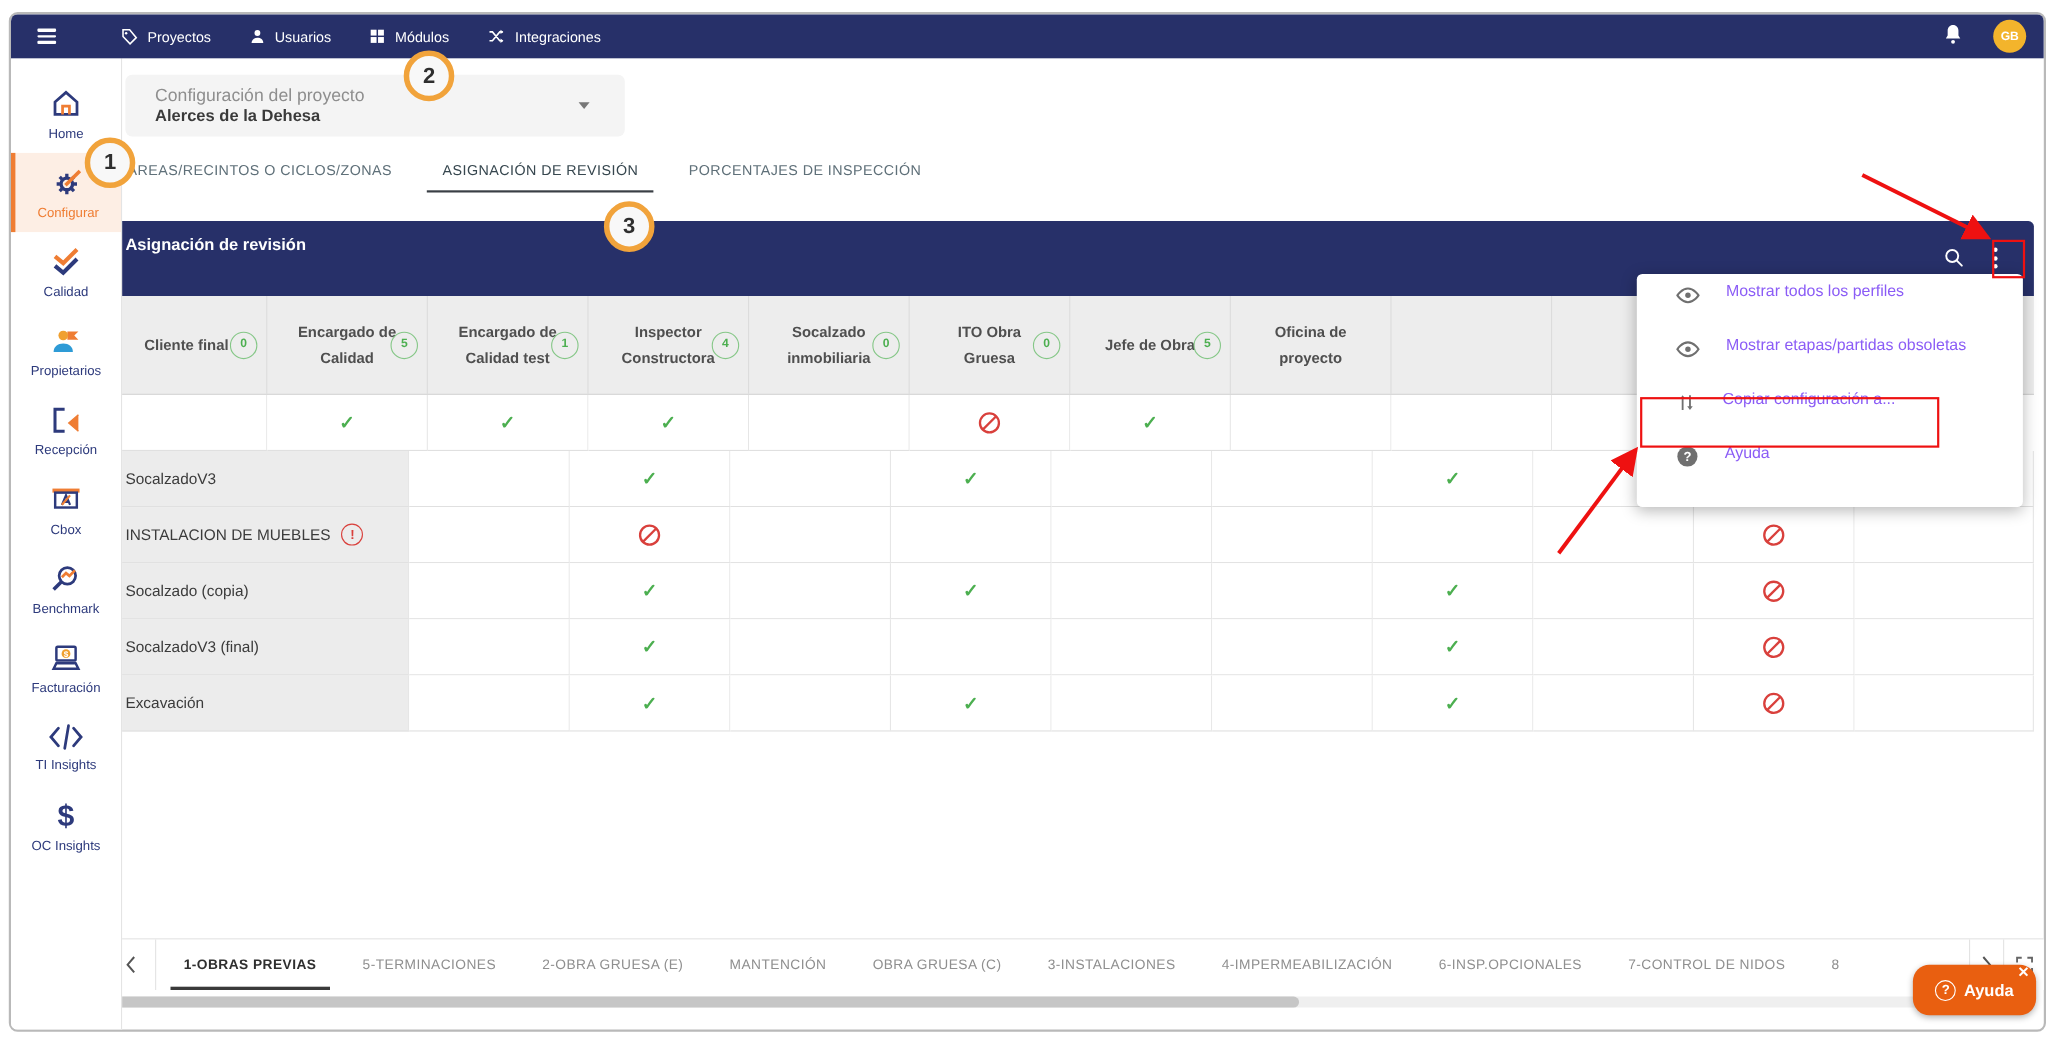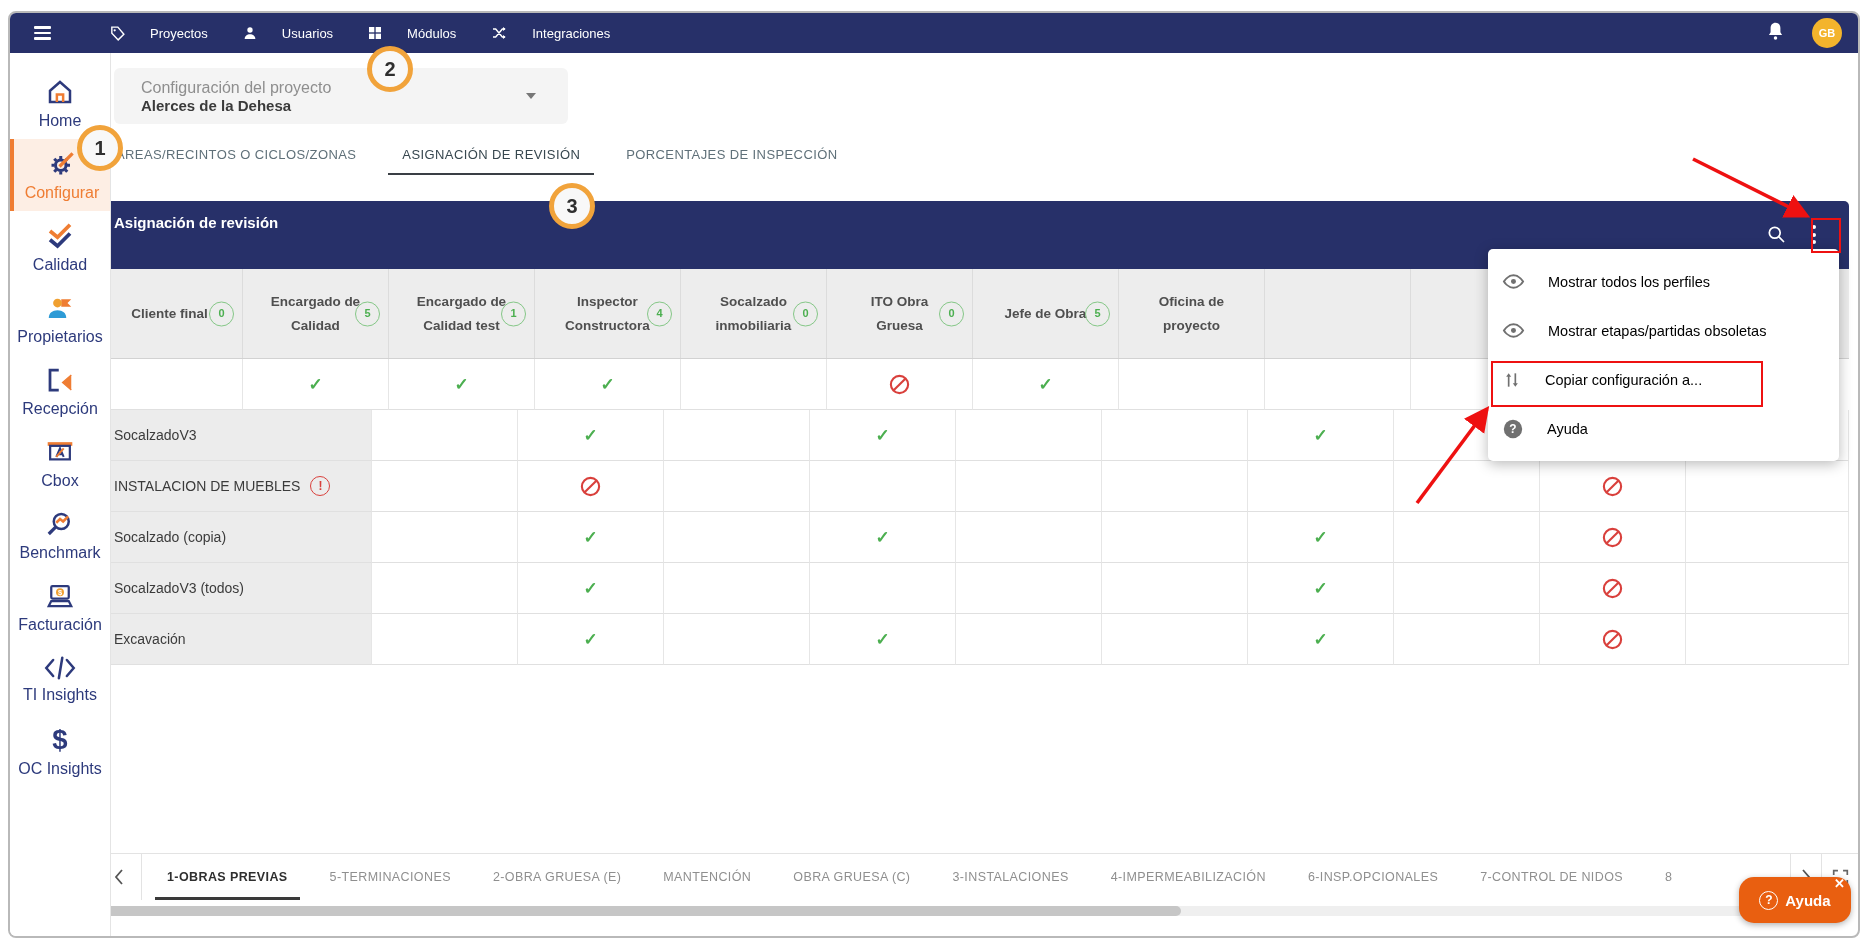--- a/index.html
+++ b/index.html
@@ -6,33 +6,33 @@
   body{width:1869px;height:944px;position:relative;overflow:hidden;
        font-family:"Liberation Sans",sans-serif;-webkit-font-smoothing:antialiased;}
   .window{position:absolute;left:8px;top:11px;width:1852px;height:927px;
           border:2px solid #b9b9b9;border-radius:8px;background:#fff;overflow:hidden;box-sizing:border-box;}
 
   
   .navbar{position:absolute;left:0;top:0;right:0;height:40px;background:#273069;display:flex;align-items:center;z-index:10;}
   .hamburger{margin-left:24px;display:flex;flex-direction:column;gap:3px;cursor:pointer;}
   .hamburger i{display:block;width:17px;height:2.6px;background:#fff;border-radius:1px;}
   .nav-items{display:flex;margin-left:58px;gap:34px;align-items:center;}
-  .nav-item{display:flex;align-items:center;gap:24px;color:#fff;font-size:13px;cursor:pointer;}
+  .nav-item{display:flex;align-items:center;gap:8px;color:#fff;font-size:13px;cursor:pointer;}
   .nav-item svg{display:block;}
   .nav-spacer{flex:1;}
   .bell{margin-right:26px;cursor:pointer;}
   .avatar{width:30px;height:30px;border-radius:50%;background:#f3b42c;color:#fff;font-size:11px;font-weight:bold;
           display:flex;align-items:center;justify-content:center;margin-right:16px;cursor:pointer;}
 
   
   .sidebar{position:absolute;left:0;top:40px;width:101px;bottom:0;background:#fff;border-right:1px solid #e4e4e4;
            padding-top:14px;box-sizing:border-box;display:flex;flex-direction:column;z-index:5;}
   .side-item{height:72px;display:flex;flex-direction:column;align-items:center;justify-content:center;gap:5px;
              cursor:pointer;box-sizing:border-box;}
-  .side-item .slbl{font-size:16px;color:#2d3a7c;}
+  .side-item .slbl{font-size:12px;color:#2d3a7c;}
   .side-item.active{background:#fdeee4;border-left:4px solid #ef7d33;}
   .side-item.active .slbl{color:#ef7d33;}
 
   
   .selector{position:absolute;left:104px;top:55px;width:454px;height:56px;background:#f4f4f4;border-radius:6px;cursor:pointer;}
   .sel-label{position:absolute;left:27px;top:11px;font-size:16px;color:#8e8e8e;}
   .sel-value{position:absolute;left:27px;top:29px;font-size:15px;font-weight:bold;color:#3a3a3a;}
   .sel-caret{position:absolute;right:32px;top:25px;width:0;height:0;border-left:5.5px solid transparent;
              border-right:5.5px solid transparent;border-top:6px solid #777;}
 
@@ -65,21 +65,21 @@
   .td{box-sizing:border-box;border-right:1px solid #e6e6e6;border-bottom:1px solid #e0e0e0;display:flex;
       align-items:center;justify-content:center;background:#fff;cursor:pointer;}
   .td.partida{width:275px;justify-content:flex-start;padding-left:17px;background:#ececec;font-size:14px;color:#3b3b3b;gap:10px;cursor:default;}
   .check{color:#4caf50;font-size:17px;font-weight:bold;}
   .warn{width:20px;height:20px;border-radius:50%;border:1.6px solid #d9403c;color:#d9403c;font-size:12px;font-weight:bold;
         display:flex;align-items:center;justify-content:center;box-sizing:border-box;}
 
   
   .cmenu{position:absolute;left:1478px;top:236px;width:351px;height:212px;background:#fff;border-radius:5px;
          box-shadow:0 3px 14px rgba(0,0,0,.28);z-index:50;padding-top:8px;box-sizing:border-box;}
-  .citem{height:49px;display:flex;align-items:center;padding-left:14px;gap:23px;font-size:14.5px;color:#000000;cursor:pointer;}
+  .citem{height:49px;display:flex;align-items:flex-start;padding-left:35px;gap:23px;font-size:14.5px;color:#8b5cf6;cursor:pointer;}
 
   
   .bbar{position:absolute;left:87px;top:840px;width:1762px;height:47px;border-top:1px solid #e3e3e3;display:flex;
         align-items:stretch;box-sizing:border-box;background:#fff;z-index:3;}
   .bchev{width:44px;border-right:1px solid #e3e3e3;display:flex;align-items:center;justify-content:center;cursor:pointer;}
   .btabs{flex:1;display:flex;align-items:center;overflow:hidden;padding-left:4px;}
   .btab{padding:0 21px;font-size:12.5px;letter-spacing:.4px;color:#8f8f8f;white-space:nowrap;height:100%;
         display:flex;align-items:center;position:relative;cursor:pointer;}
   .btab.active{color:#2f2f2f;font-weight:bold;}
   .btab.active::after{content:"";position:absolute;left:9px;right:9px;bottom:0;height:3px;background:#3a3a3a;}
@@ -437,21 +437,21 @@
             <svg width="23" height="23" viewBox="0 0 24 24">
               <circle cx="12" cy="12" r="9" fill="none" stroke="#d9403c" stroke-width="2.2"></circle>
               <line x1="5.9" y1="18.1" x2="18.1" y2="5.9" stroke="#d9403c" stroke-width="2.2"></line>
             </svg>
           </span>
         </div>
         <div class="td" style="width: 163px;"></div>
       </div>
       <div class="trow">
         <div class="td partida">
-          <span>SocalzadoV3 (todos)</span>
+          <span>SocalzadoV3 (final)</span>
         </div>
         <div class="td" style="width: 146px;"></div>
         <div class="td" style="width: 146px;">
           <span class="check">✓</span>
         </div>
         <div class="td" style="width: 146px;"></div>
         <div class="td" style="width: 146px;"></div>
         <div class="td" style="width: 146px;"></div>
         <div class="td" style="width: 146px;"></div>
         <div class="td" style="width: 146px;">

